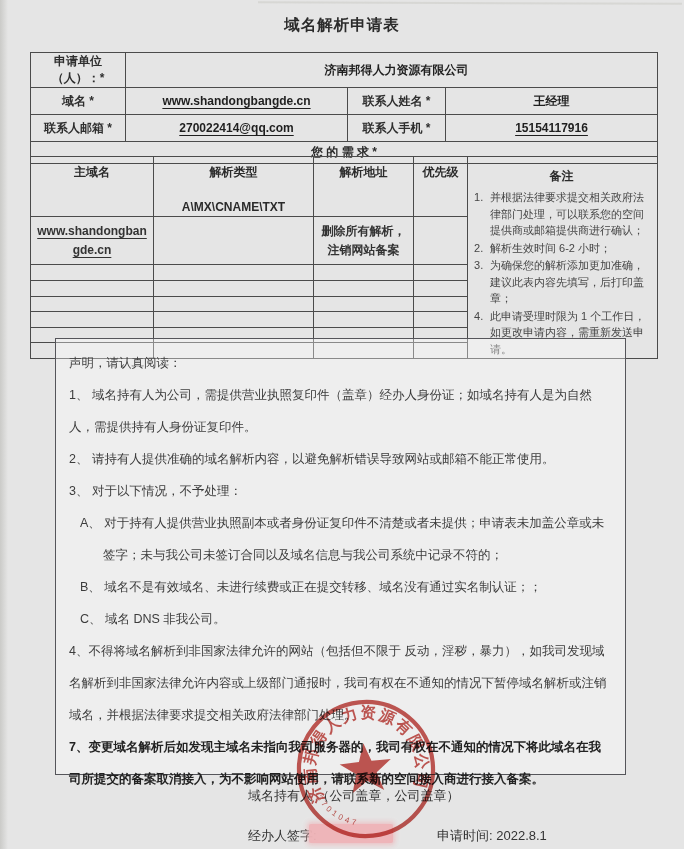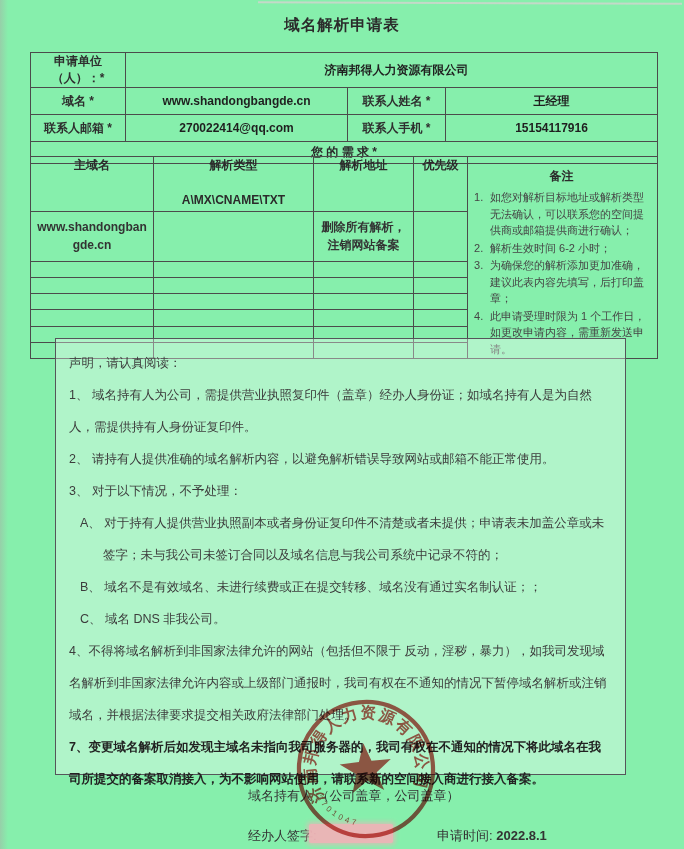--- a/index.html
+++ b/index.html
@@ -1,42 +1,42 @@
 <!DOCTYPE html>
 <html lang="zh"><head>
 <meta charset="utf-8">
 <style>
   * { margin:0; padding:0; box-sizing:border-box; }
   html,body { width:684px; height:849px; }
   body {
     font-family:"Liberation Sans","DejaVu Sans",sans-serif;
     background:#fbfbfa; color:#3a3a3a; overflow:hidden;
   }
-  .page { position:relative; width:684px; height:849px; background:#86efac; }
+  .page { position:relative; width:684px; height:849px; background:#e5e5e5; }
   .edge-shadow { position:absolute; left:0; top:0; bottom:0; width:8px;
     background:linear-gradient(to right, rgba(170,170,165,.45), rgba(255,255,255,0)); }
   .scan-line { position:absolute; left:258px; top:2px; width:424px; height:0;
     border-top:2px solid #d3d3cf; opacity:.8; transform:rotate(.2deg); }
 
   .doc-title { position:absolute; left:0; top:15px; width:100%; text-align:center;
     font-size:15.5px; font-weight:700; color:#2b2b2b; letter-spacing:1px; }
 
   table { border-collapse:collapse; table-layout:fixed; }
   td, th { border:1px solid #4b4b4b; font-size:12px; color:#333; overflow:hidden; }
 
   .info-table { position:absolute; left:30px; top:52px; width:627px; }
   .info-table td { height:27px; text-align:center; }
   .label { font-weight:600; color:#2e2e2e; }
   .value { font-weight:700; color:#1f1f1f; }
   .left-pad { text-align:left; padding-left:10px; }
-  .u { text-underline-offset:3px; }
+  .u { text-decoration:underline; text-underline-offset:3px; }
   .needs-banner td { height:22px; font-weight:700; color:#2b2b2b; }
 
   .needs-table { position:absolute; left:30px; top:156px; width:627px; }
-  .needs-table th { font-weight:700; color:#2b2b2b; vertical-align:top; padding-top:0; }
+  .needs-table th { font-weight:700; color:#2b2b2b; vertical-align:top; padding-top:7px; }
   .needs-table .hdr { height:40px; }
   .hdr-sub { display:block; font-weight:600; font-size:12px; margin-top:19px; }
   .row-filled td { height:46px; text-align:center; vertical-align:middle; }
   .row-empty td { height:15px; }
   .domain-cell { font-weight:700; word-break:break-all; padding:0 6px; line-height:1.55; }
   .addr-cell { font-weight:700; line-height:1.55; padding:0 6px; }
   .remarks-cell { vertical-align:top; padding:11px 6px 0 4px; }
   .remarks-title { text-align:center; font-weight:700; color:#2b2b2b; font-size:12px; margin-bottom:4px; }
   .remarks-list { list-style:none; counter-reset:n; font-size:11px; line-height:1.5; color:#454545; }
   .remarks-list li { counter-increment:n; padding-left:18px; position:relative; margin-bottom:1px; }
@@ -46,21 +46,21 @@
     border:1.5px solid #55555a; padding:8px 13px 0 13px; background:rgba(255,255,255,.35); }
   .declaration p { font-size:12.5px; line-height:32px; color:#3c3c3c; white-space:normal; }
   .declaration .sub { padding-left:34px; text-indent:-23px; }
   .declaration .bold { font-weight:700; color:#222; }
 
   .footer-holder { position:absolute; left:248px; top:787px; font-size:13px; color:#333; }
   .footer-operator { position:absolute; left:248px; top:827px; font-size:13px; color:#333; }
   .redaction { position:absolute; left:309px; top:824px; width:84px; height:19px;
     background:#efb3b7; border-radius:2px; box-shadow:0 0 5px 2px rgba(239,179,183,.75); opacity:.95; }
   .footer-time { position:absolute; left:437px; top:827px; font-size:13px; color:#333; }
-  .footer-time .val { font-weight:700; }
+  .footer-time .val { font-weight:400; }
 
   .stamp { position:absolute; left:281px; top:684px; width:170px; height:170px;
     transform:rotate(-6deg); opacity:.88; mix-blend-mode:multiply; pointer-events:none; }
 </style>
 </head>
 <body>
 
 <div class="page">
   <div class="edge-shadow"></div>
   <div class="scan-line"></div>
@@ -110,21 +110,21 @@
       <th>主域名</th>
       <th>
         <span>解析类型</span>
         <span class="hdr-sub">A\MX\CNAME\TXT</span>
       </th>
       <th>解析地址</th>
       <th>优先级</th>
       <td class="remarks-cell" rowspan="8">
         <div class="remarks-title">备注</div>
         <ol class="remarks-list">
-          <li>如您对解析目标地址或解析类型无法确认，可以联系您的空间提供商或邮箱提供商进行确认；</li>
+          <li>并根据法律要求提交相关政府法律部门处理，可以联系您的空间提供商或邮箱提供商进行确认；</li>
           <li>解析生效时间 6-2 小时；</li>
           <li>为确保您的解析添加更加准确，建议此表内容先填写，后打印盖章；</li>
           <li>此申请受理时限为 1 个工作日，如更改申请内容，需重新发送申请。</li>
         </ol>
       </td>
     </tr>
     <tr class="row-filled">
       <td class="domain-cell"><span class="u">www.shandongbangde.cn</span></td>
       <td></td>
       <td class="addr-cell">删除所有解析，注销网站备案</td>

